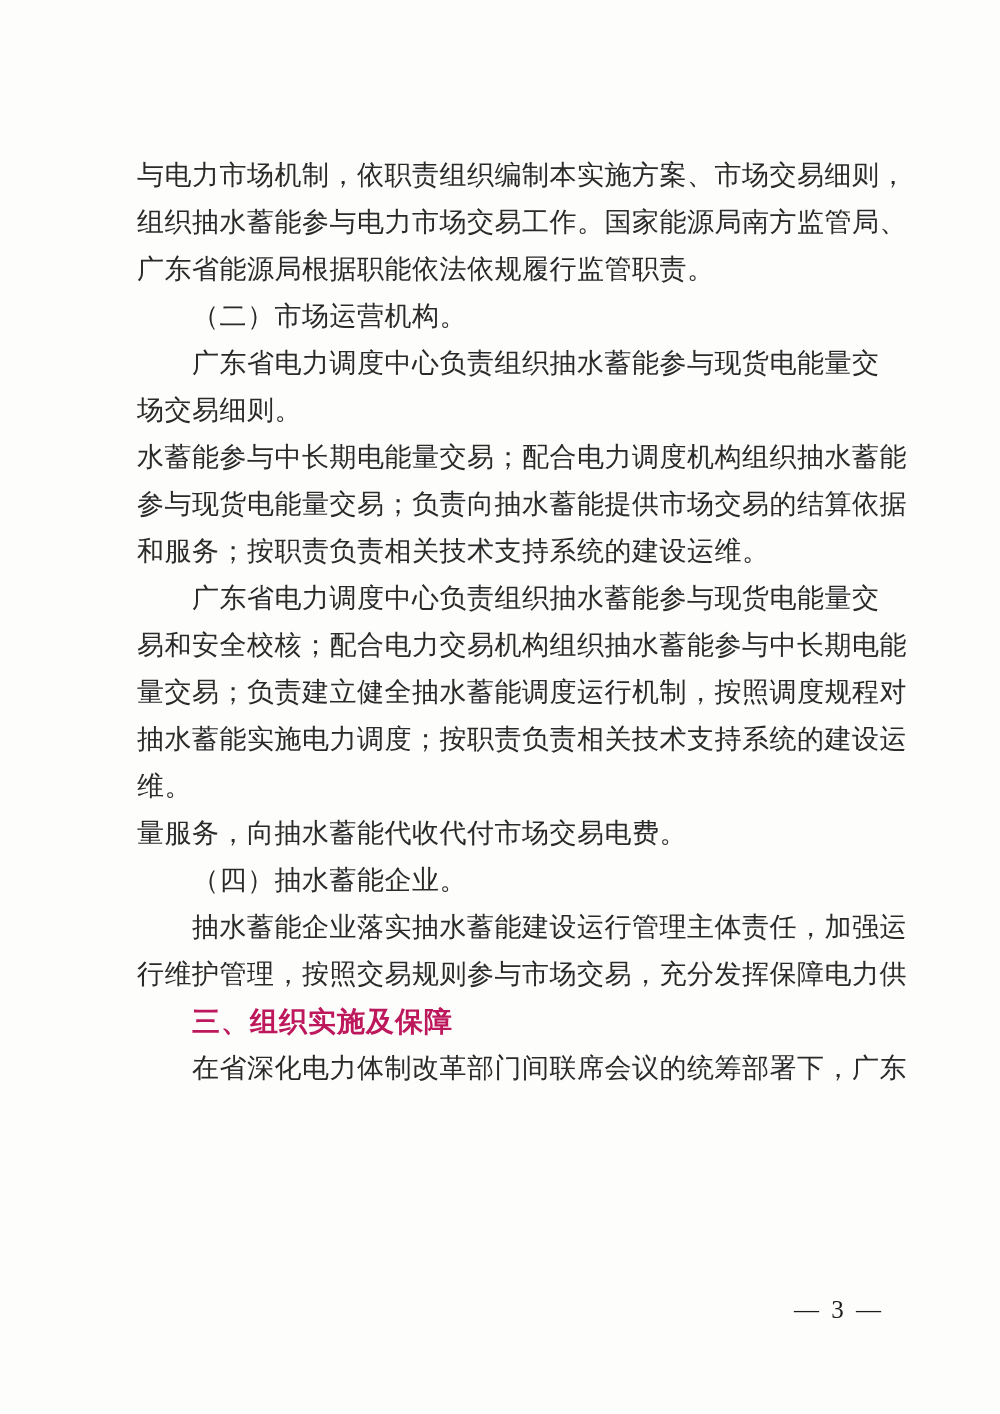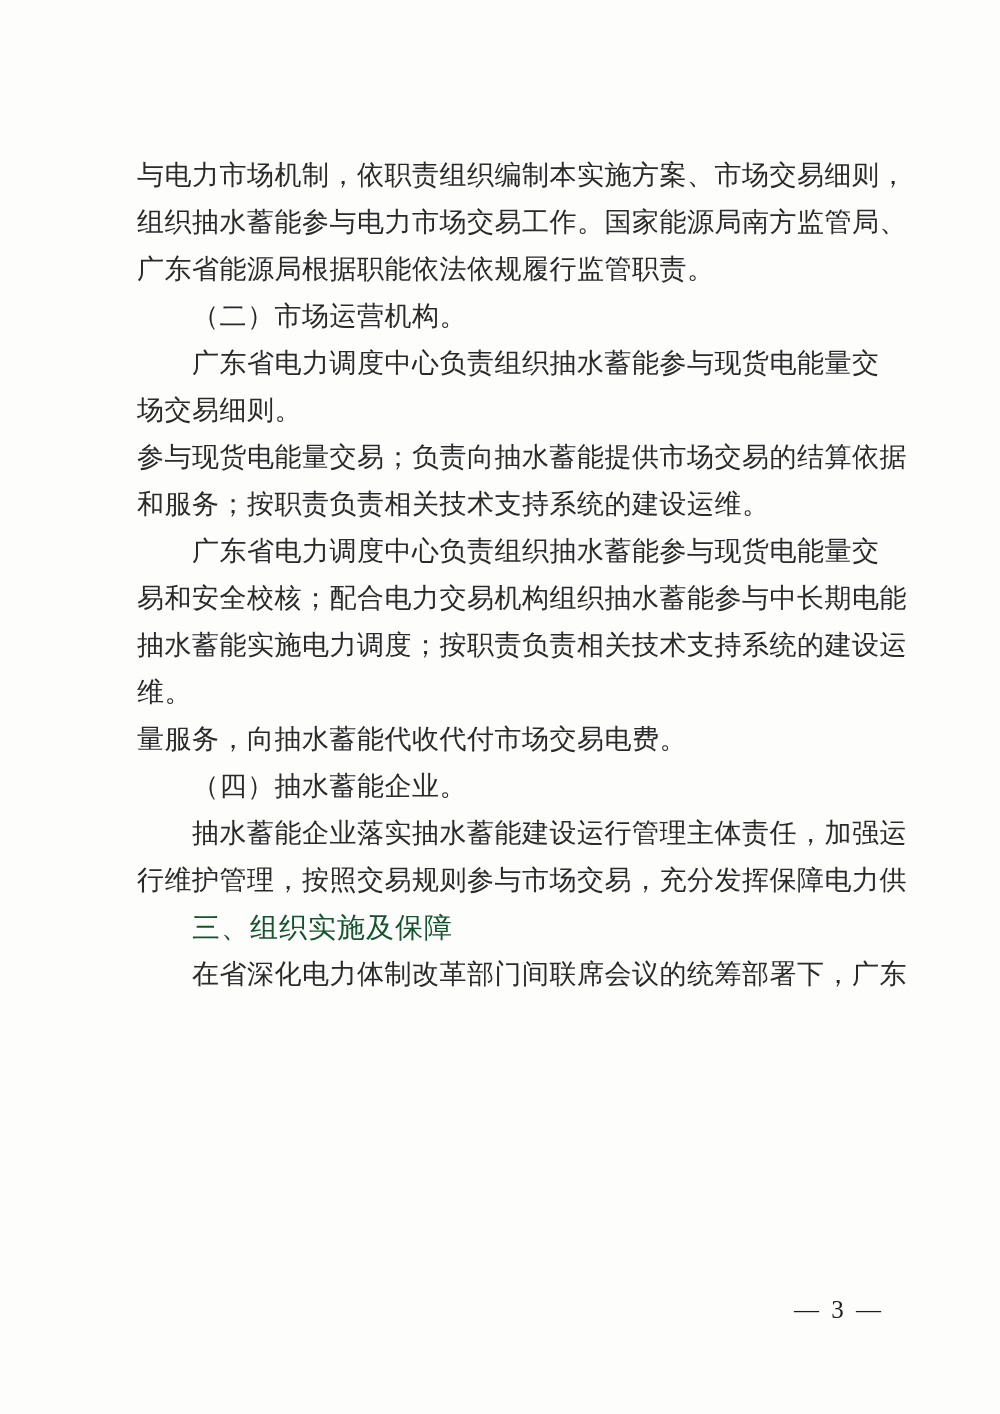--- a/index.html
+++ b/index.html
@@ -23,23 +23,23 @@
   .line {
     font-size: 27px;
     line-height: 47px;
     height: 47px;
     white-space: nowrap;
     letter-spacing: 0.5px;
   }
   .indent { padding-left: 55px; }
   .heading {
     font-family: "Liberation Sans", "DejaVu Sans", sans-serif;
-    font-weight: normal;
+    font-weight: bold;
     font-size: 28px;
-    color: #14532d;
+    color: #be185d;
     letter-spacing: 1px;
   }
   .page-number {
     position: absolute;
     top: 1296px;
     right: 116px;
     font-size: 25px;
     letter-spacing: 3px;
     color: #1d1d1d;
     font-family: "Liberation Serif", "DejaVu Serif", serif;
@@ -53,25 +53,27 @@
 
     <div class="line">与电力市场机制，依职责组织编制本实施方案、市场交易细则，</div>
     <div class="line">组织抽水蓄能参与电力市场交易工作。国家能源局南方监管局、</div>
     <div class="line">广东省能源局根据职能依法依规履行监管职责。</div>
 
     <div class="line indent">（二）市场运营机构。</div>
 
     <div class="line indent">广东省电力调度中心负责组织抽水蓄能参与现货电能量交</div>
     <div class="line">场交易细则。</div>
 
+    <div class="line">水蓄能参与中长期电能量交易；配合电力调度机构组织抽水蓄能</div>
     <div class="line">参与现货电能量交易；负责向抽水蓄能提供市场交易的结算依据</div>
     <div class="line">和服务；按职责负责相关技术支持系统的建设运维。</div>
 
     <div class="line indent">广东省电力调度中心负责组织抽水蓄能参与现货电能量交</div>
     <div class="line">易和安全校核；配合电力交易机构组织抽水蓄能参与中长期电能</div>
+    <div class="line">量交易；负责建立健全抽水蓄能调度运行机制，按照调度规程对</div>
     <div class="line">抽水蓄能实施电力调度；按职责负责相关技术支持系统的建设运</div>
     <div class="line">维。</div>
 
 
     <div class="line">量服务，向抽水蓄能代收代付市场交易电费。</div>
 
     <div class="line indent">（四）抽水蓄能企业。</div>
 
     <div class="line indent">抽水蓄能企业落实抽水蓄能建设运行管理主体责任，加强运</div>
     <div class="line">行维护管理，按照交易规则参与市场交易，充分发挥保障电力供</div>

